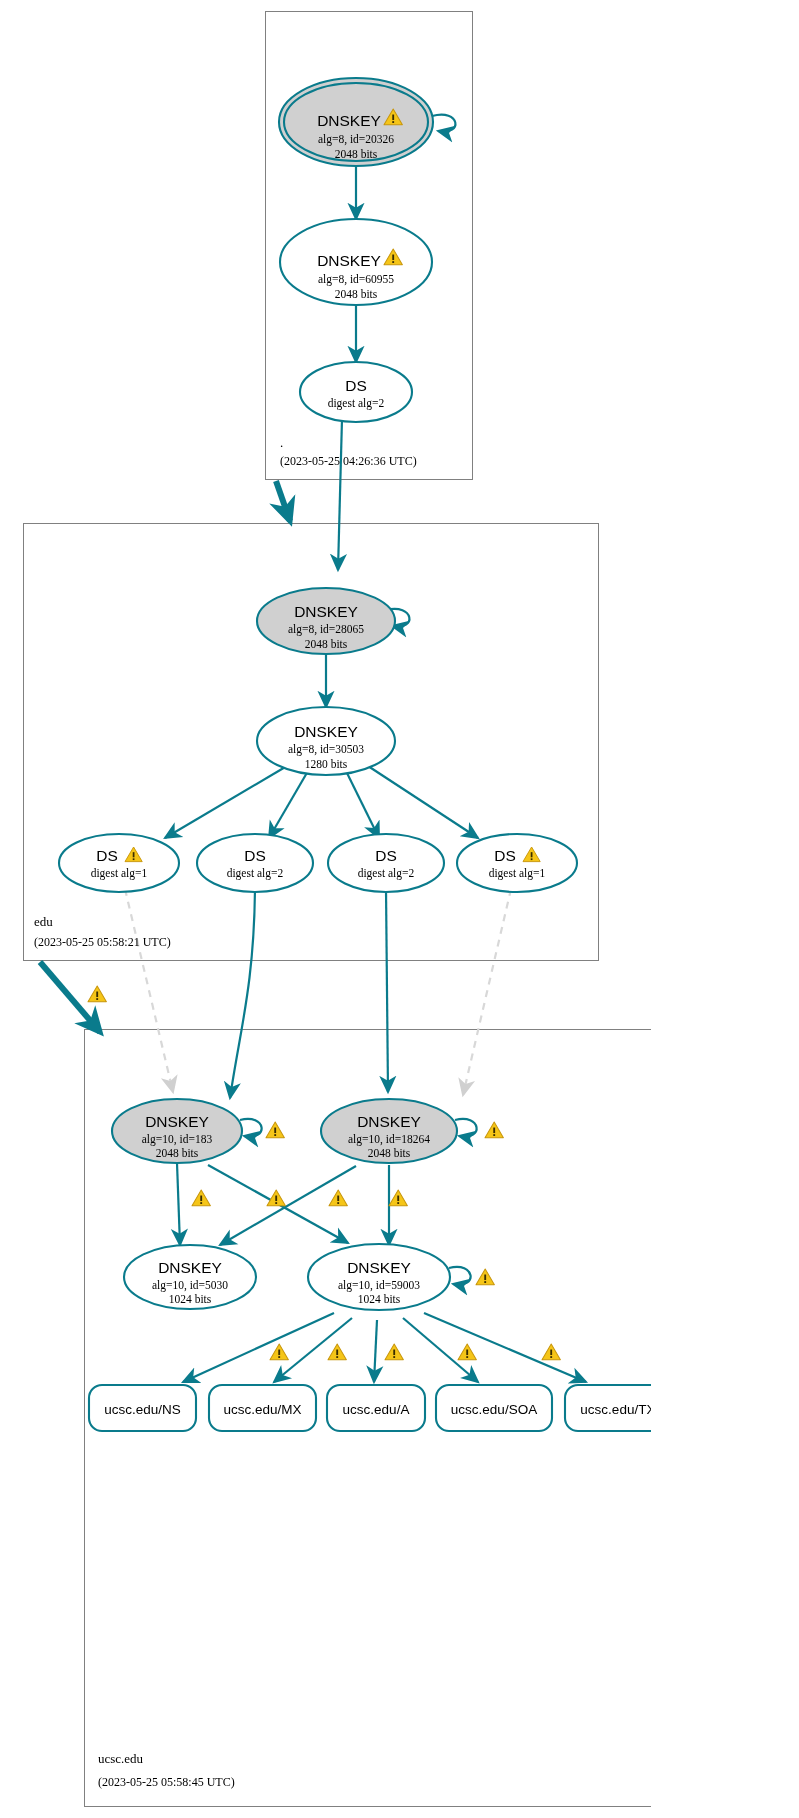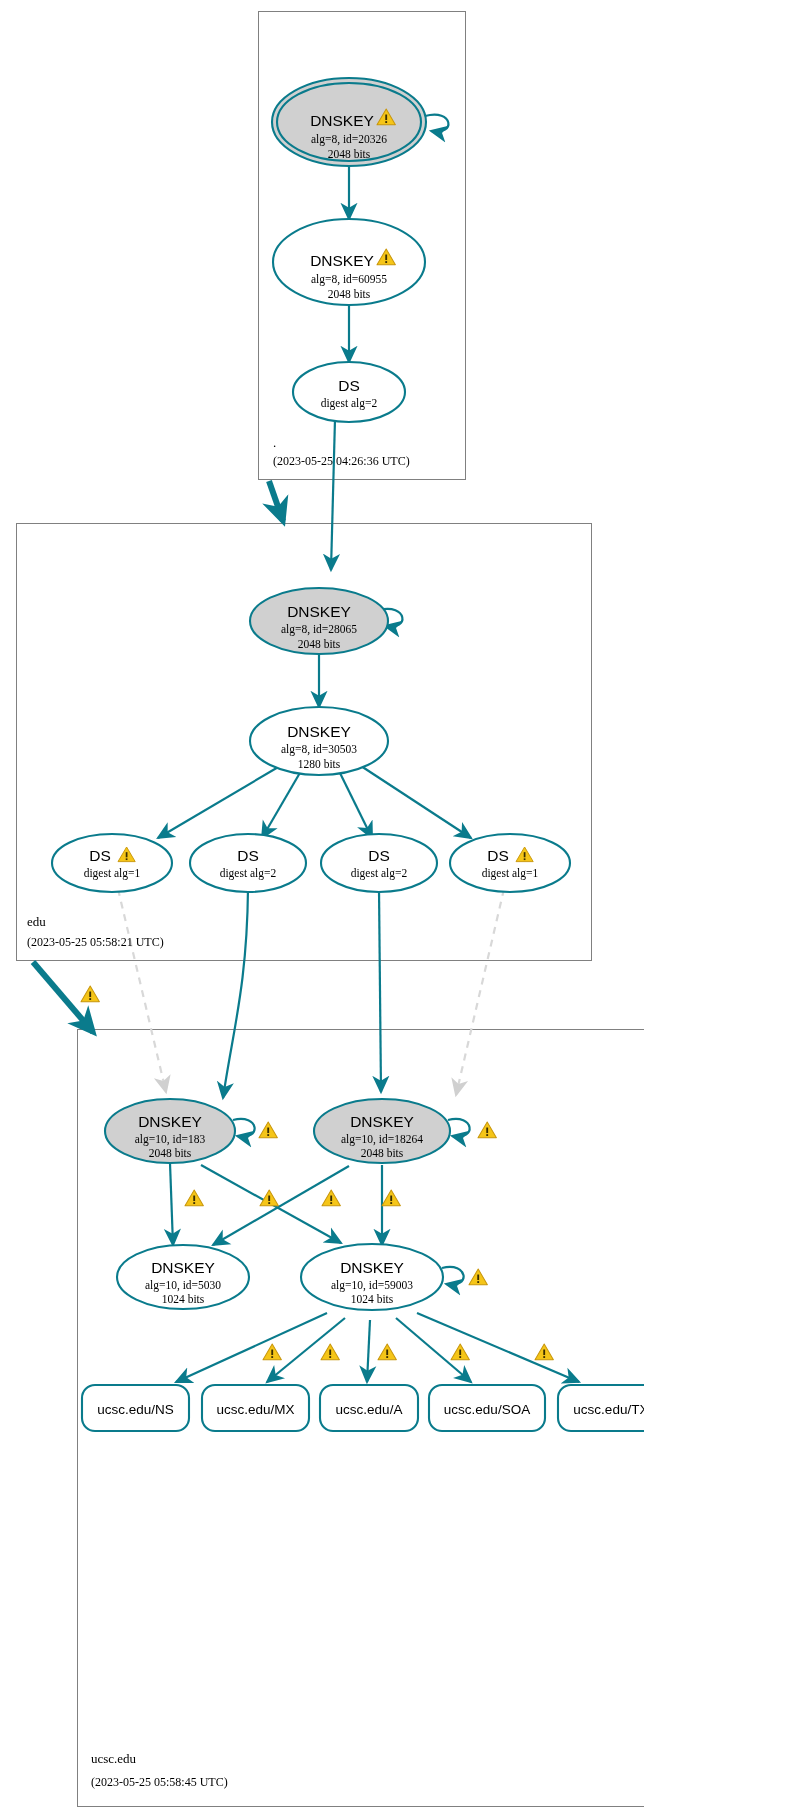--- a/index.html
+++ b/index.html
@@ -1,19 +1,19 @@
 <!DOCTYPE html>
 <html><head>
 <meta charset="utf-8">
 <style>
   html,body{margin:0;padding:0;background:#ffffff;}
   body{width:799px;height:1818px;position:relative;
        font-family:"Liberation Sans", sans-serif;
        -webkit-font-smoothing:antialiased;}
-  #stage{position:absolute;left:1px;top:0;width:643px;height:1818px;overflow:hidden;text-align:right;}
+  #stage{position:absolute;left:8px;top:0;width:643px;height:1818px;overflow:hidden;text-align:right;}
   svg#graph{position:absolute;left:0;top:0;width:799px;height:1818px;}
 
   .zone-box{fill:none;stroke:#808080;stroke-width:1;}
   .edge{fill:none;stroke:#0a7b8c;stroke-width:2.2;}
   .edge-thick{fill:none;stroke:#0a7b8c;stroke-width:6;}
   .edge-dashed{fill:none;stroke:#d8d8d8;stroke-width:2.2;stroke-dasharray:7,6;}
   .node-ell{stroke:#0a7b8c;stroke-width:2.1;}
   .node-ell.filled{fill:#d0d0d0;}
   .node-ell.plain{fill:#ffffff;}
   .rrset-box{fill:#ffffff;stroke:#0a7b8c;stroke-width:2.1;}

